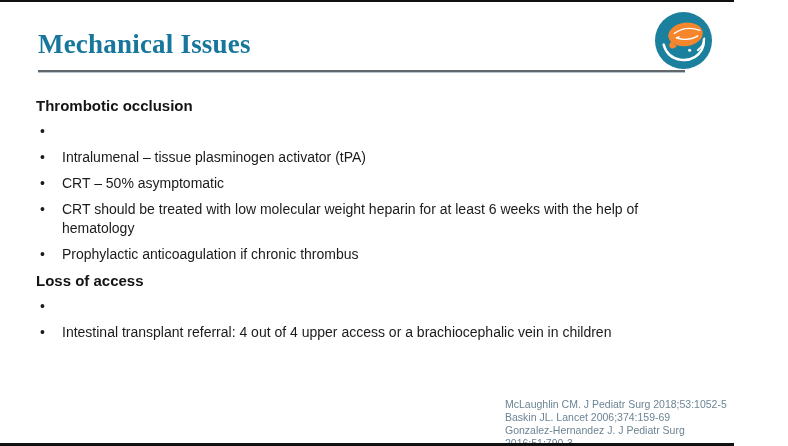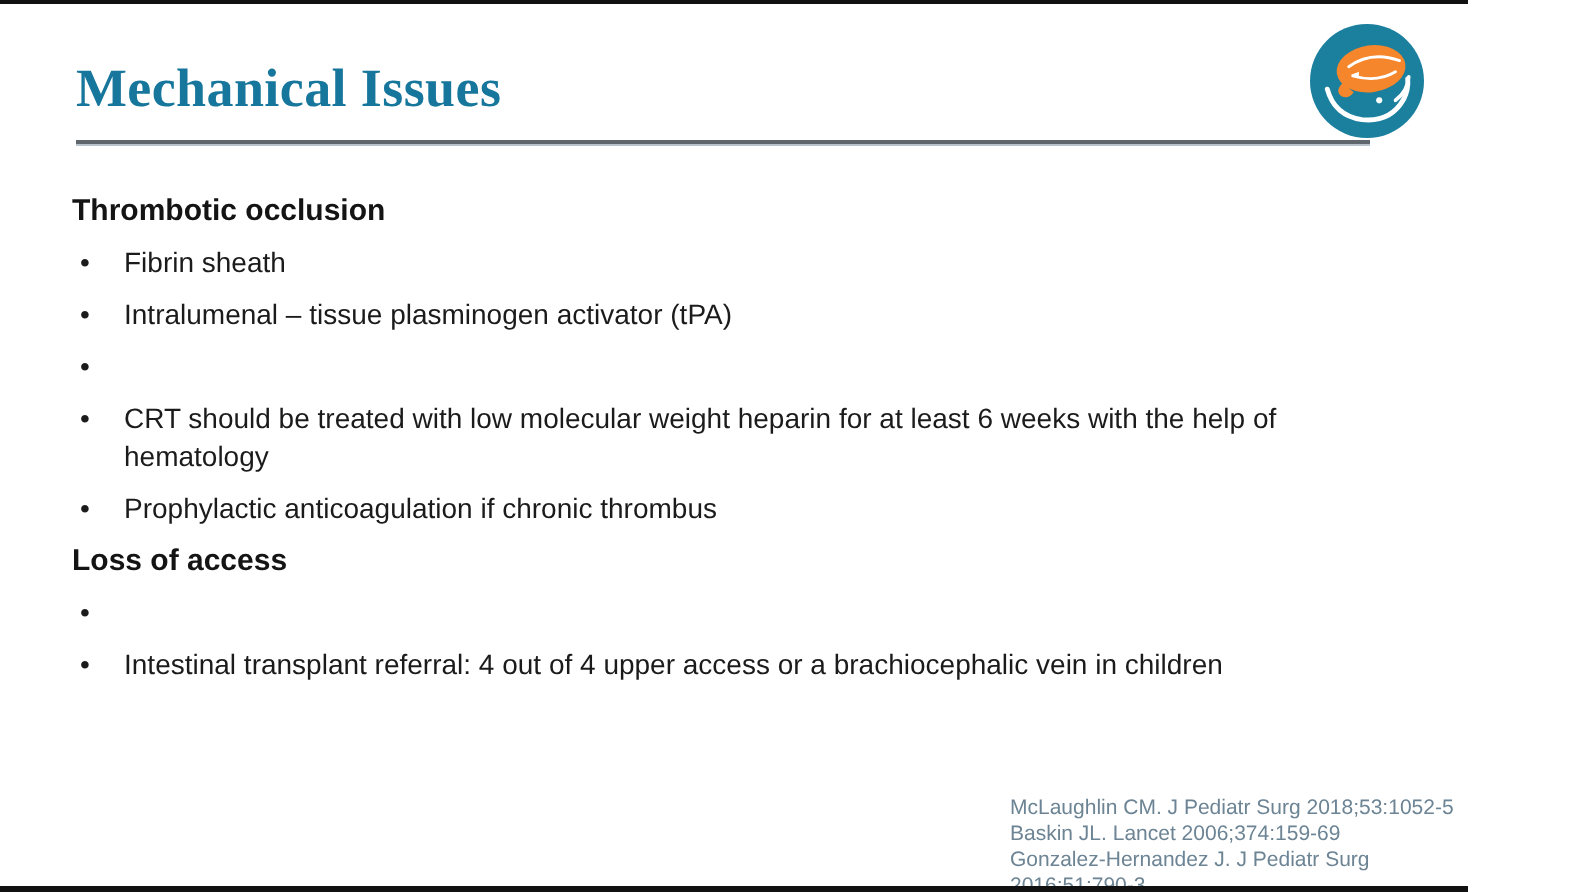--- a/index.html
+++ b/index.html
@@ -81,28 +81,28 @@
       <circle cx="34" cy="37.5" r="1.5" fill="#ffffff"></circle>
     </g>
   </svg>
 
   <div class="content">
 
     <h2 class="sec-heading">Thrombotic occlusion</h2>
     <ul class="bullets">
       <li class="bullet">
         <span class="marker">•</span>
-        <span class="btext">Fibrin sheath</span>
       </li>
       <li class="bullet">
         <span class="marker">•</span>
         <span class="btext">Intralumenal – tissue plasminogen activator (tPA)</span>
       </li>
       <li class="bullet">
         <span class="marker">•</span>
+        <span class="btext">CRT – 50% asymptomatic</span>
       </li>
     </ul>
 
     <ul class="bullets">
       <li class="bullet">
         <span class="marker">•</span>
         <span class="btext">CRT should be treated with low molecular weight heparin for at least 6 weeks with the help of hematology</span>
       </li>
       <li class="bullet">
         <span class="marker">•</span>

